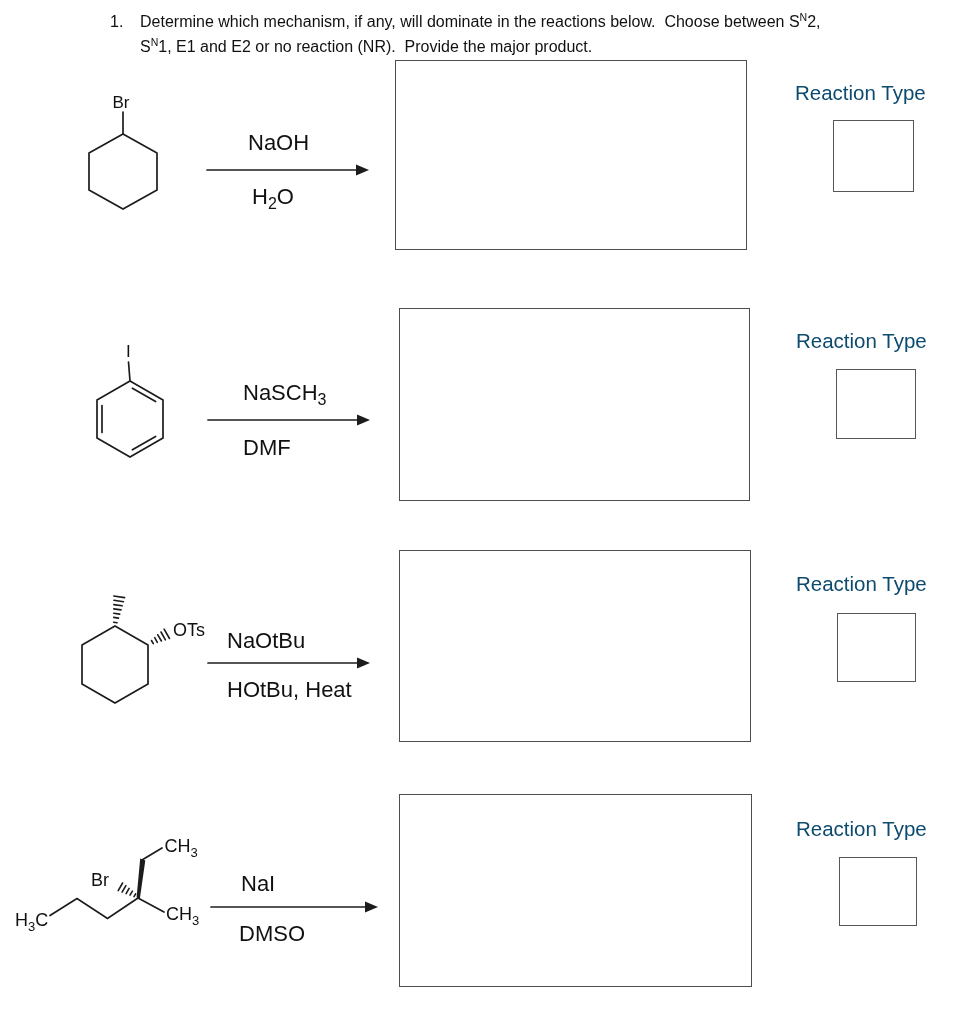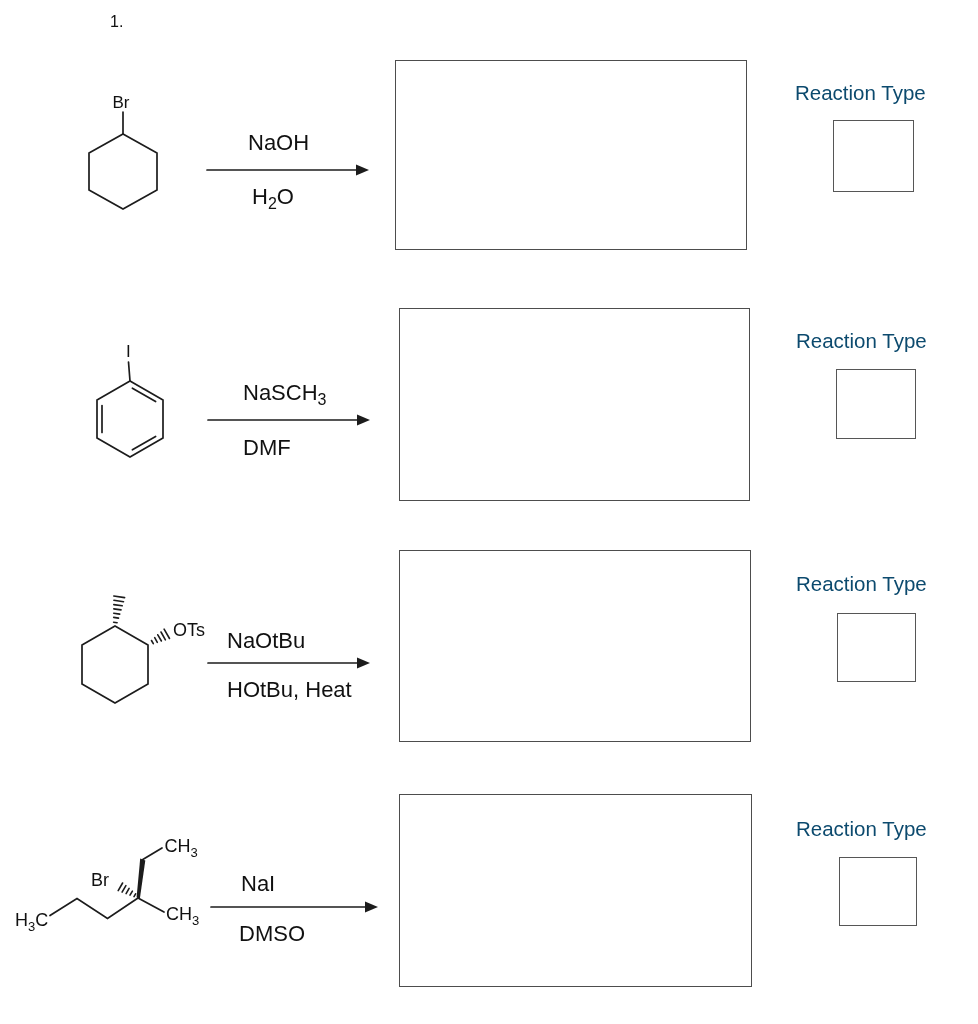--- a/index.html
+++ b/index.html
@@ -30,20 +30,22 @@
   .type-box   { position:absolute; background:#ffffff; border:1.5px solid #565656; }
 </style>
 </head>
 <body>
 
 <div class="page">
 
   <div class="question">
     <span class="qnum">1.</span>
     <div class="qtext">
+      <div><span>Determine which mechanism, if any, will dominate in the reactions below.&nbsp; Choose between S</span><sup>N</sup><span>2,</span></div>
+      <div><span>S</span><sup>N</sup><span>1, E1 and E2 or no reaction (NR).&nbsp; Provide the major product.</span></div>
     </div>
   </div>
 
   <svg style="left:0; top:60px;" width="390" height="200" viewBox="0 0 390 200">
     <polygon class="bond" points="123,74 157,93 157,130 123,149 89,130 89,93"></polygon>
     <line class="bond" x1="123" y1="74" x2="123" y2="52"></line>
     <text class="atom" x="112.5" y="47.5"><tspan>Br</tspan></text>
     <line class="bond" x1="207" y1="110" x2="357" y2="110"></line>
     <polygon class="ahead" points="356,104.6 369,110 356,115.4"></polygon>
     <text class="rg" x="248" y="90"><tspan>NaOH</tspan></text>

